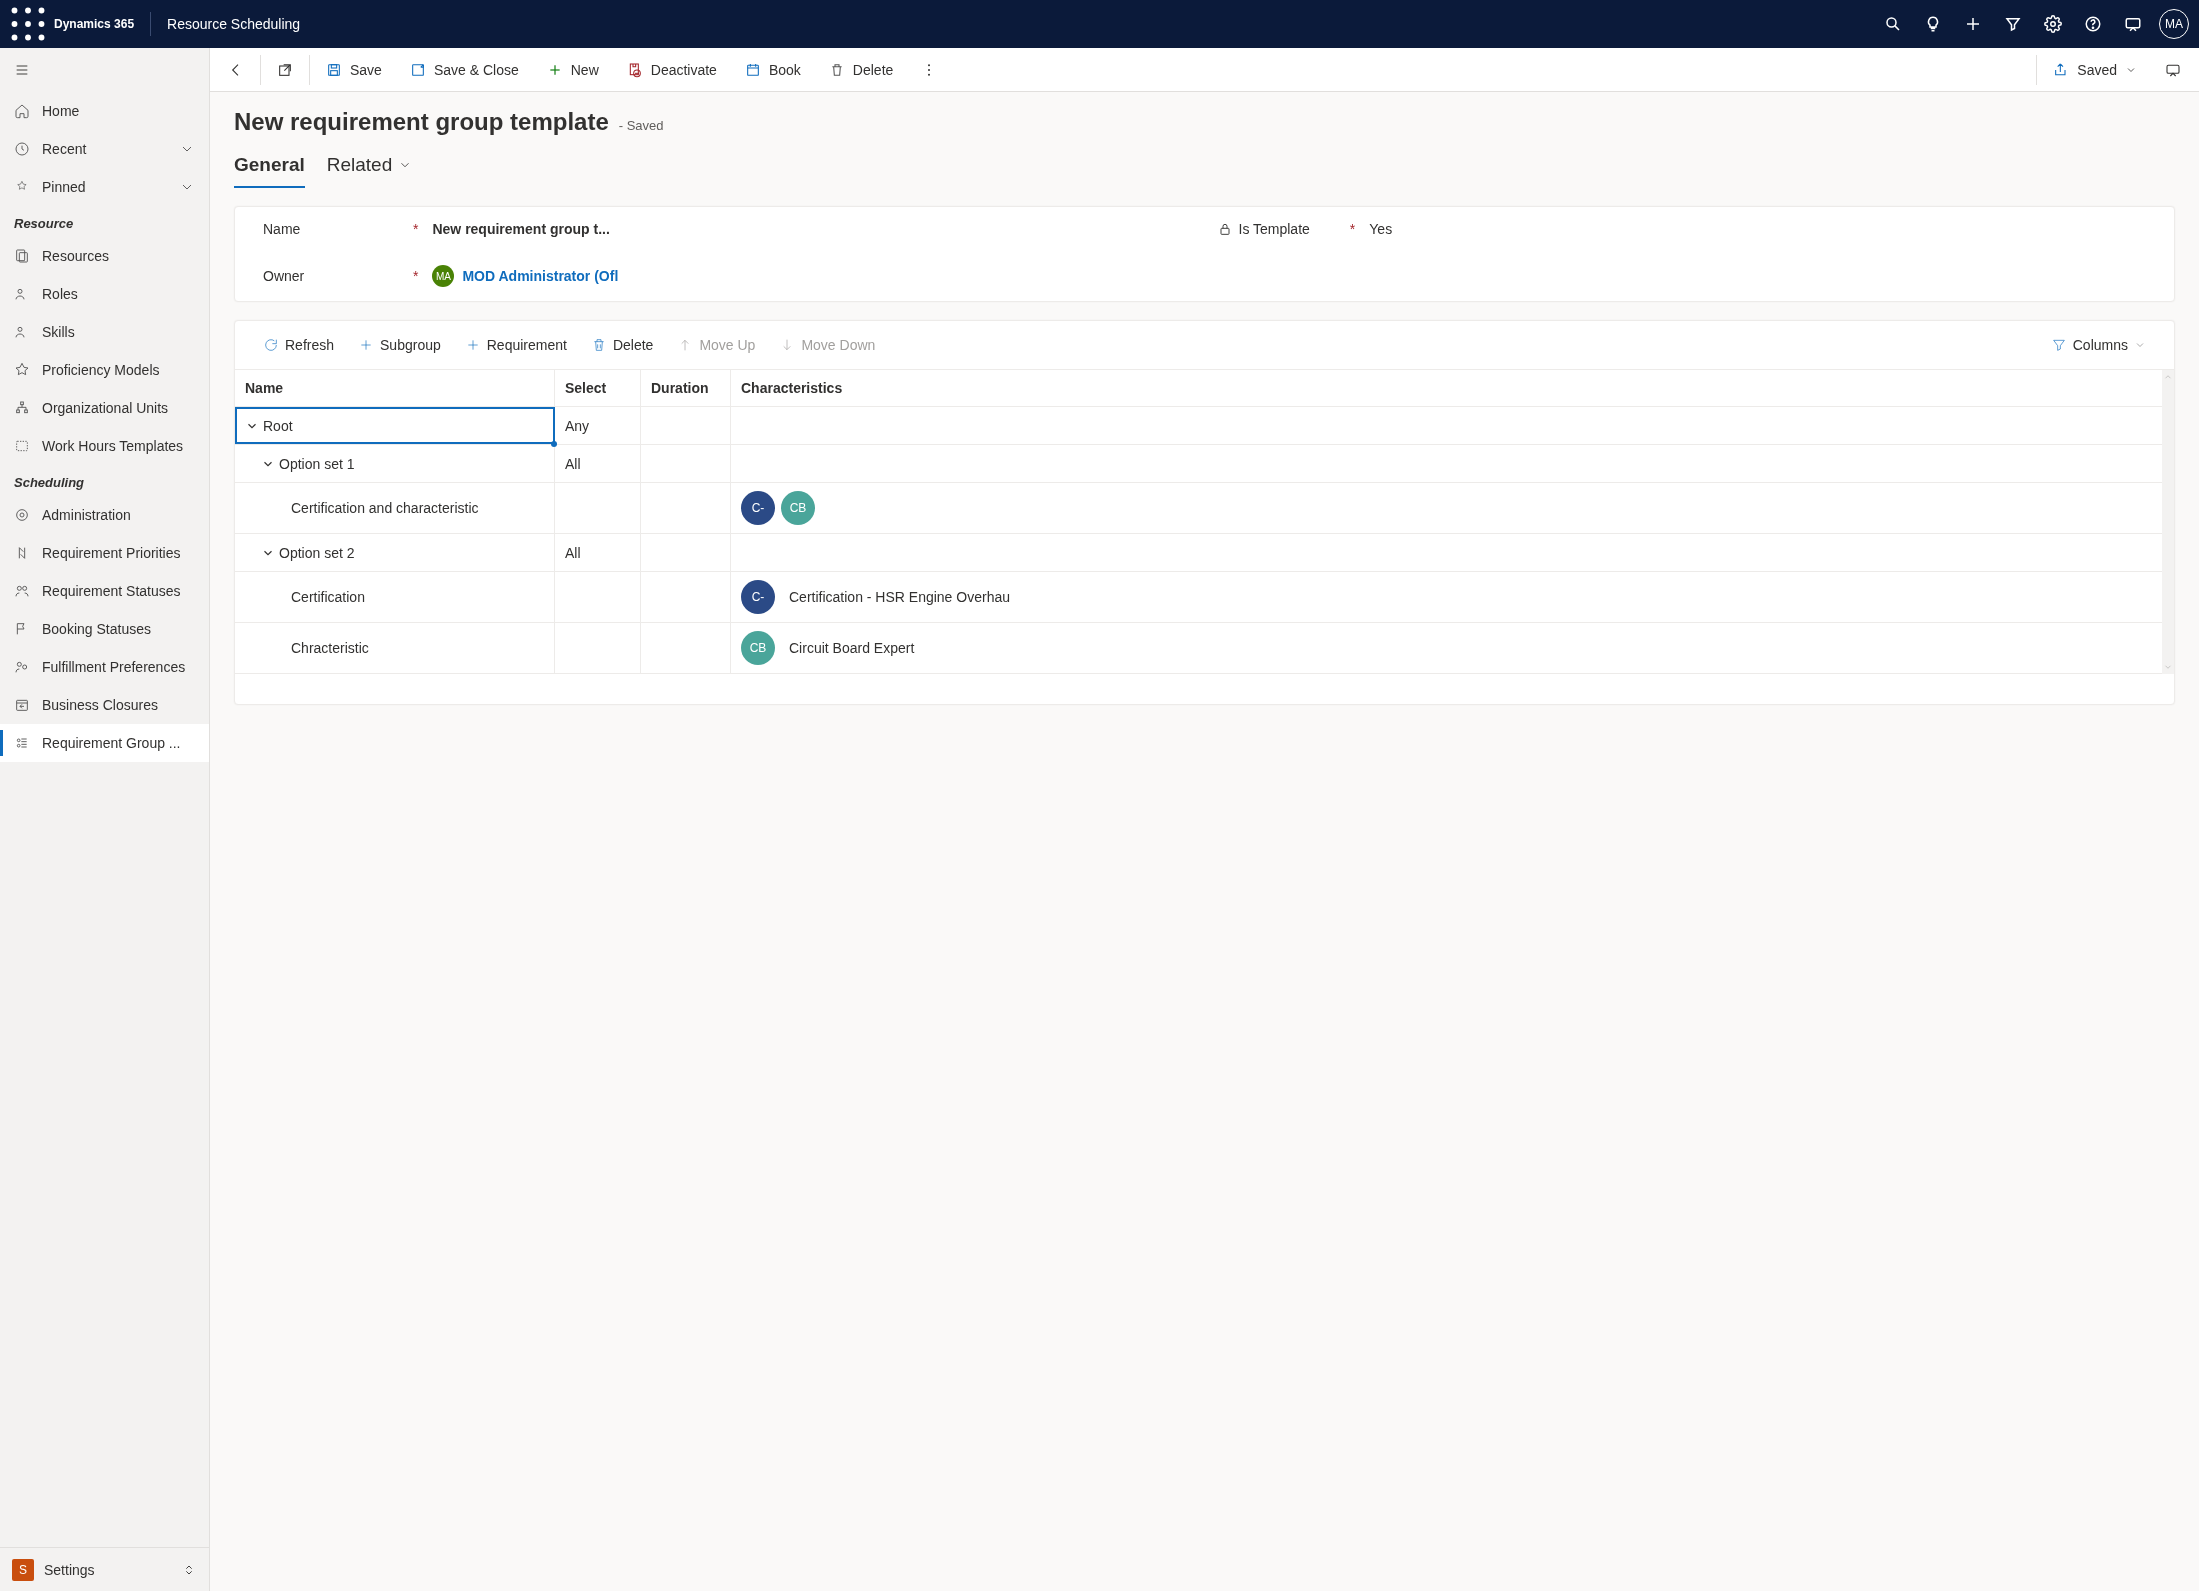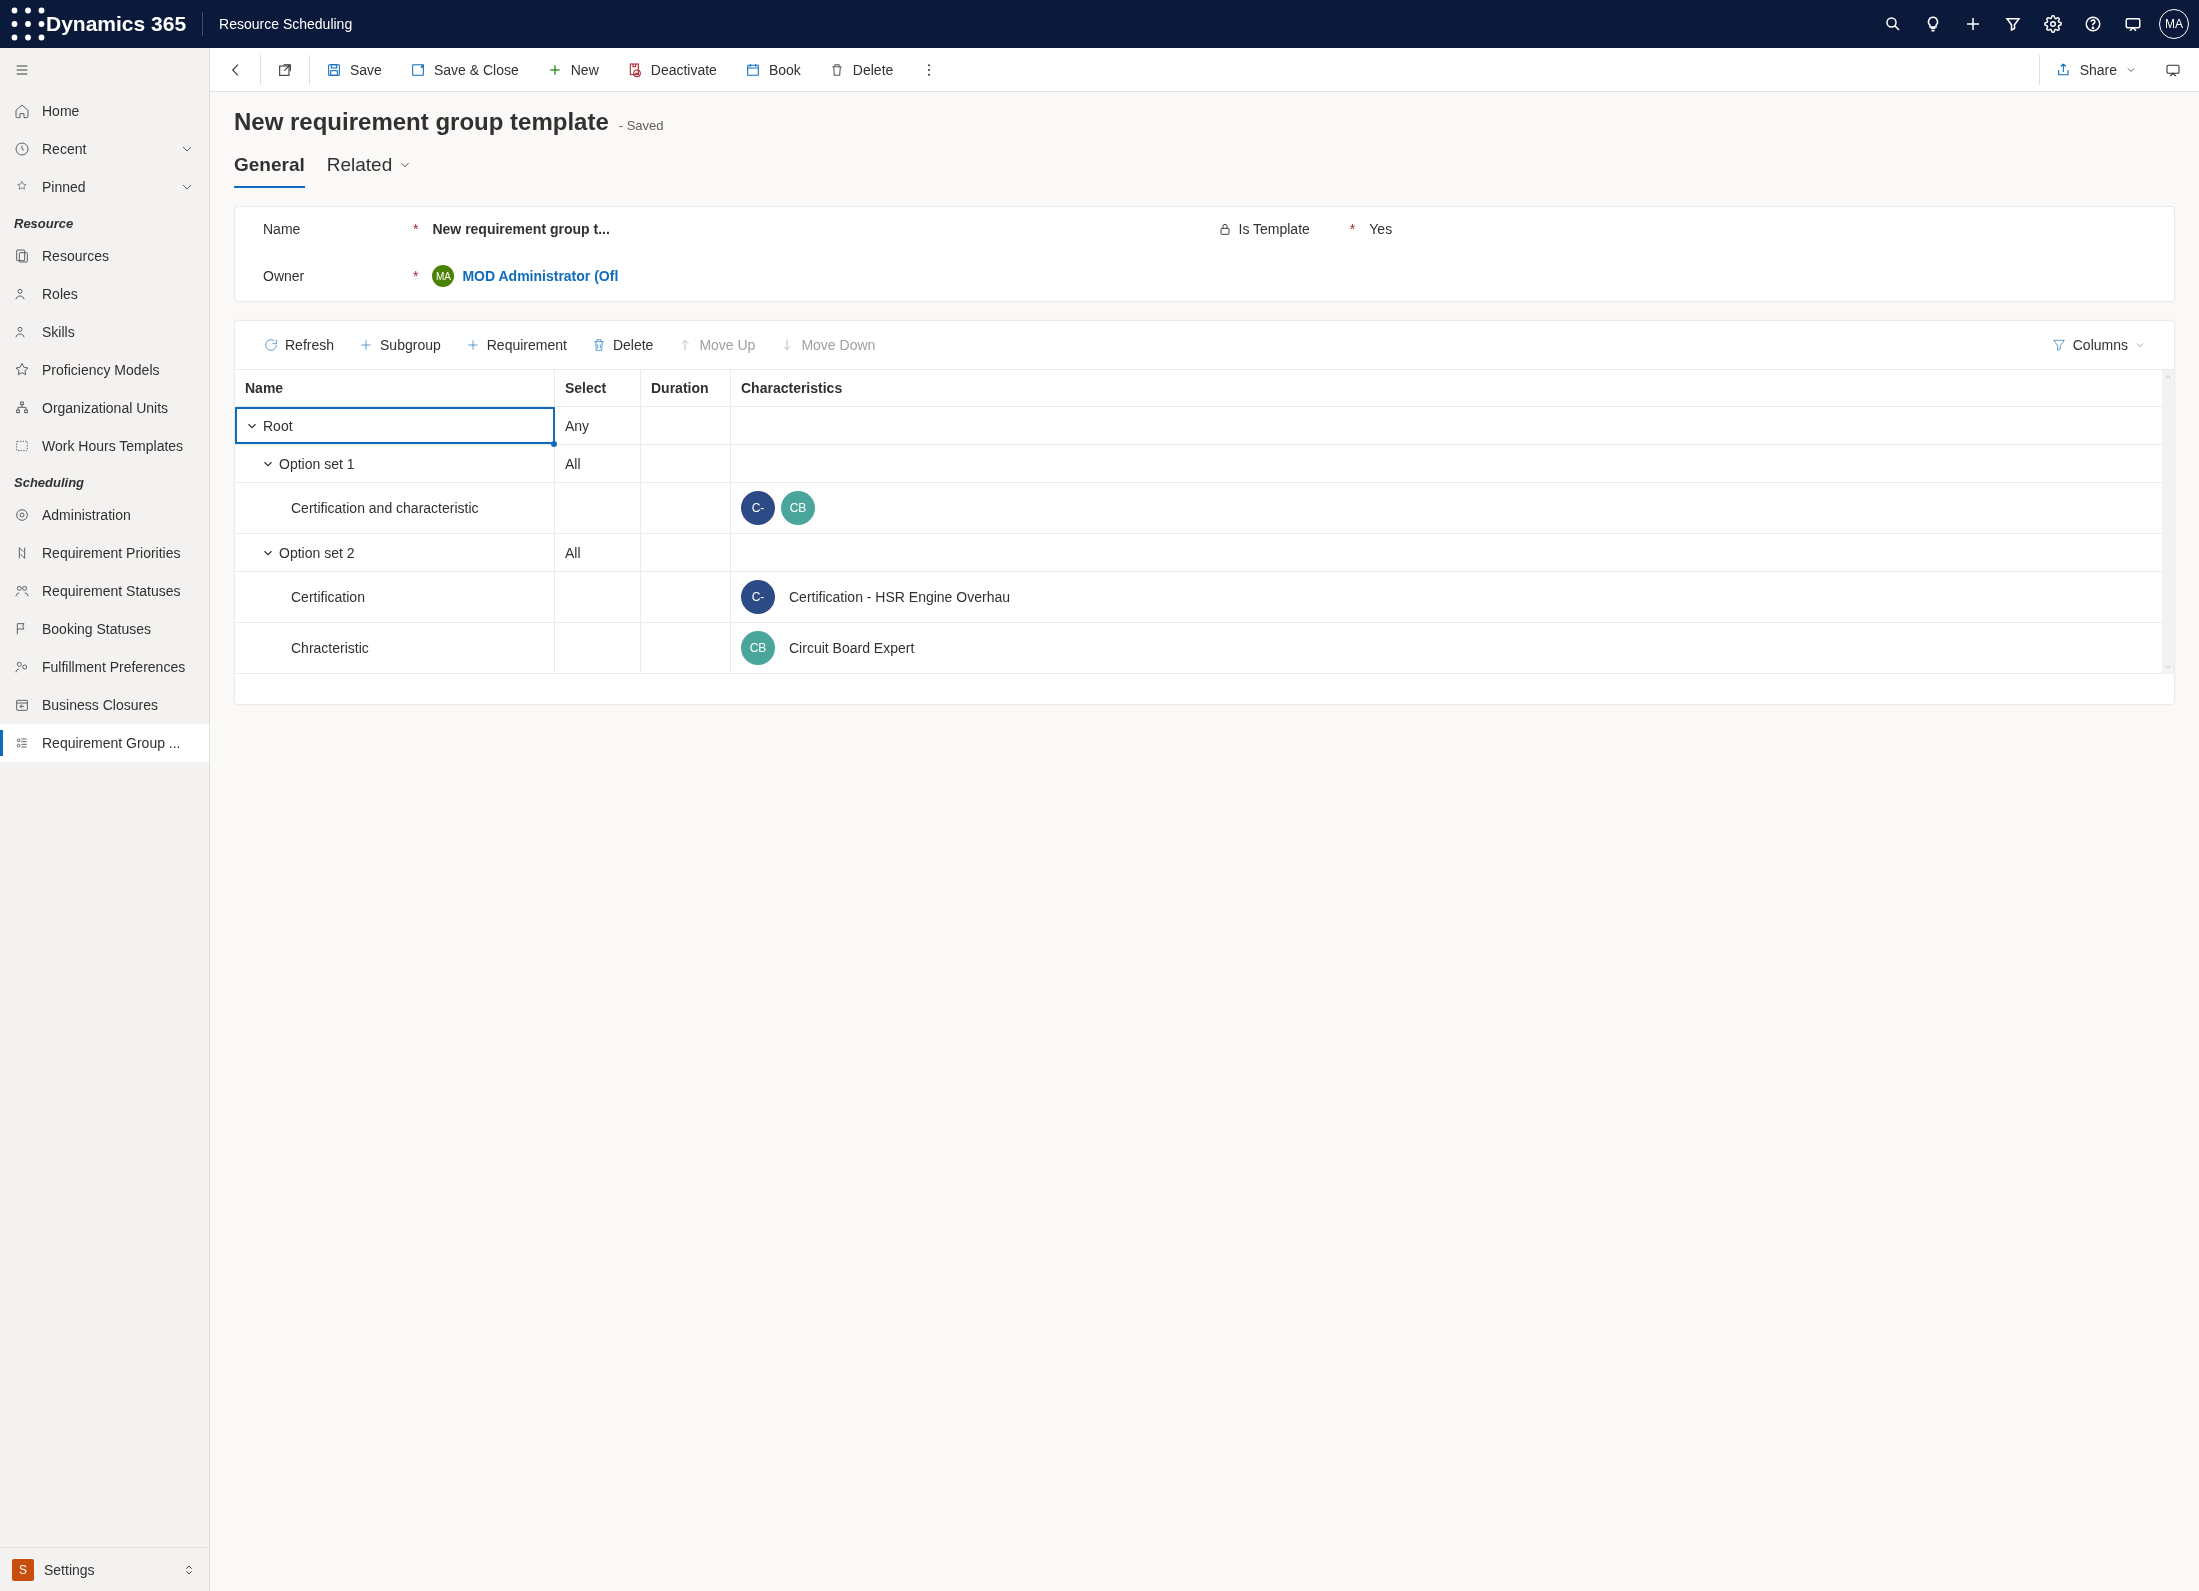--- a/index.html
+++ b/index.html
@@ -2,21 +2,21 @@
 <html><head>
 <meta charset="utf-8">
 <style>
   * { box-sizing: border-box; margin: 0; padding: 0; }
   html, body { width: 100%; height: 100%; font-family: "Segoe UI", Arial, sans-serif; font-size: 14px; color: #323130; background: #faf9f8; }
   body { display: flex; flex-direction: column; }
 
   
   .topbar { background: #0b1a3a; color: #fff; height: 48px; display: flex; align-items: center; padding: 0 10px; }
   .topbar .waffle { width: 36px; height: 36px; display: flex; align-items: center; justify-content: center; color: #fff; }
-  .topbar .brand { font-weight: 600; font-size: 21px; margin-left: 0; }
+  .topbar .brand { font-weight: 600; font-size: 12px; margin-left: 8px; }
   .topbar .divider { width: 1px; height: 24px; background: #3a4b70; margin: 0 16px; }
   .topbar .appname { font-size: 14px; }
   .topbar .spacer { flex: 1; }
   .topbar .icon-btn { width: 40px; height: 48px; display: flex; align-items: center; justify-content: center; color: #fff; }
   .topbar .icon-btn svg { width: 18px; height: 18px; }
   .user-avatar { width: 30px; height: 30px; border: 1px solid #fff; border-radius: 50%; display: flex; align-items: center; justify-content: center; font-size: 12px; margin-left: 6px; }
 
   
   .main { flex: 1; display: flex; min-height: 0; }
 
@@ -385,21 +385,21 @@
             <circle cx="12" cy="12" r="1.5"></circle>
             <circle cx="12" cy="19" r="1.5"></circle>
           </svg>
         </div>
       <div class="right">
         <div class="sep"></div>
         <div class="c-btn">
             <svg viewBox="0 0 24 24" fill="none" stroke="#0f6cbd" stroke-width="1.6">
               <path d="M4 12v7h14v-7M11 3v12M11 3l-4 4M11 3l4 4"></path>
             </svg>
-            <span>Share</span>
+            <span>Saved</span>
             <svg viewBox="0 0 24 24" fill="none" stroke="#323130" stroke-width="1.6" style="width:12px">
               <path d="M6 9l6 6 6-6"></path>
             </svg>
           </div>
         <div class="c-btn">
             <svg viewBox="0 0 24 24" fill="none" stroke="#323130" stroke-width="1.6">
               <rect x="3" y="5" width="18" height="12" rx="2"></rect>
               <path d="M8 21l4-4 4 4"></path>
             </svg>
           </div>

